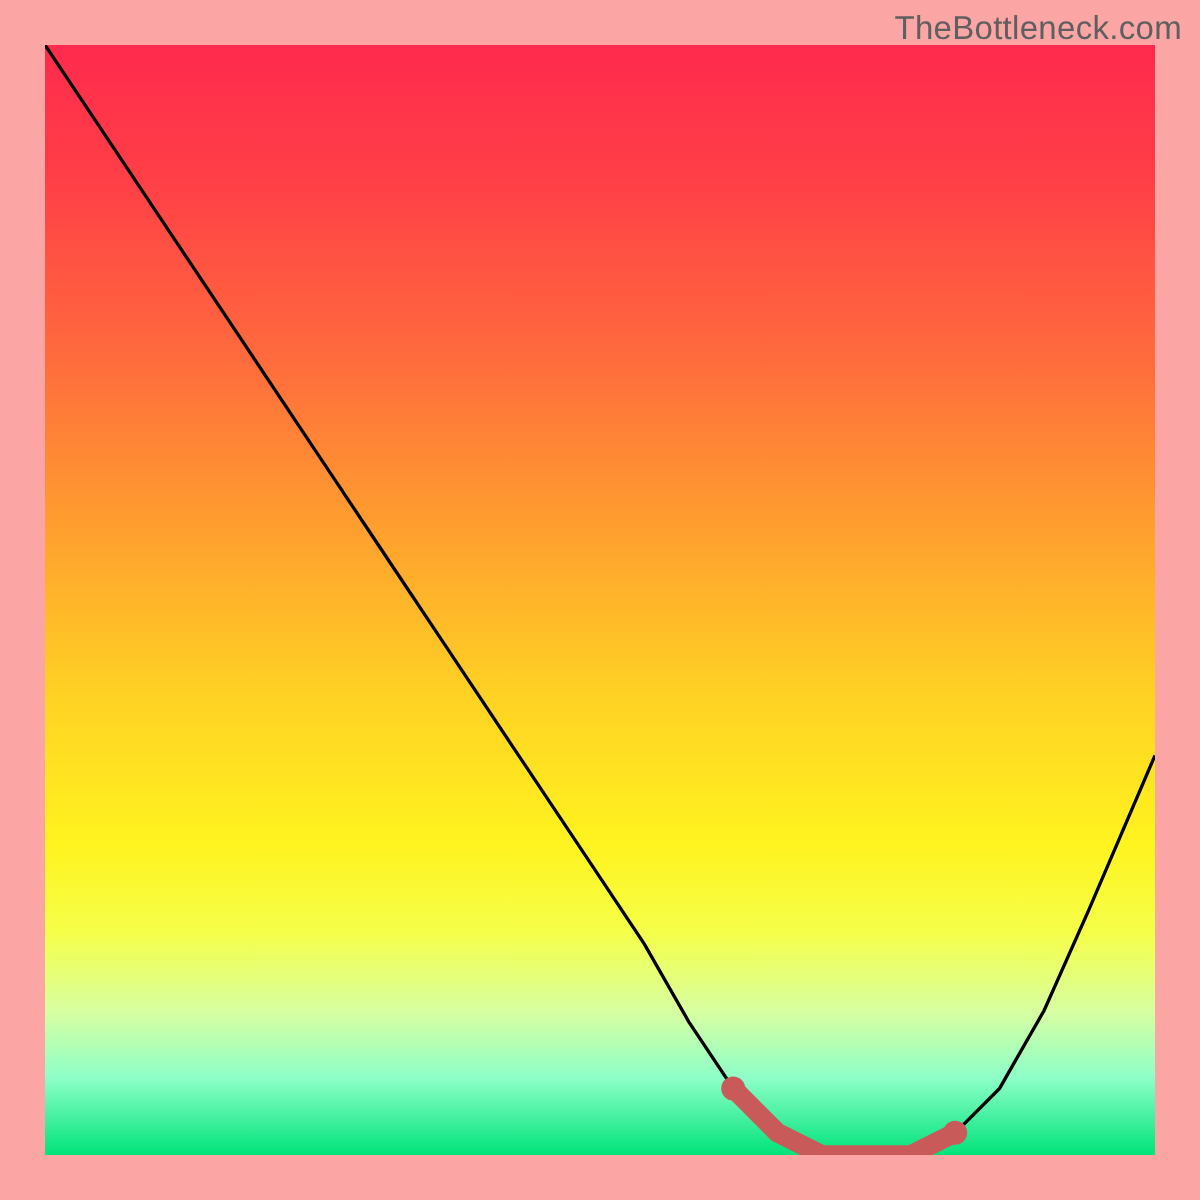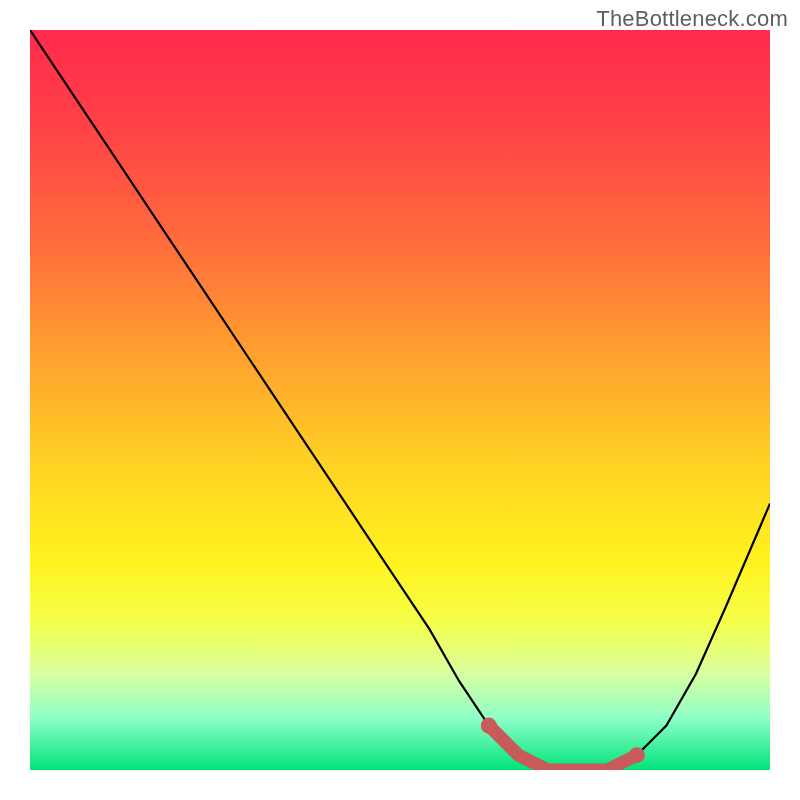--- a/index.html
+++ b/index.html
@@ -1,21 +1,21 @@
 <!DOCTYPE html>
 <html><head>
 <meta charset="utf-8">
 <style>
   * { margin: 0; padding: 0; box-sizing: border-box; }
   html, body { width: 800px; height: 800px; overflow: hidden; background: #000; }
   .frame {
     position: relative;
     width: 800px;
     height: 800px;
-    background: #ffffff;
+    background: #fca5a5;
   }
   .watermark {
     position: absolute;
     top: 6px;
     right: 12px;
     font-family: Arial, Helvetica, sans-serif;
     font-size: 22px;
     font-weight: 500;
     color: #5f5f5f;
     letter-spacing: 0.2px;

